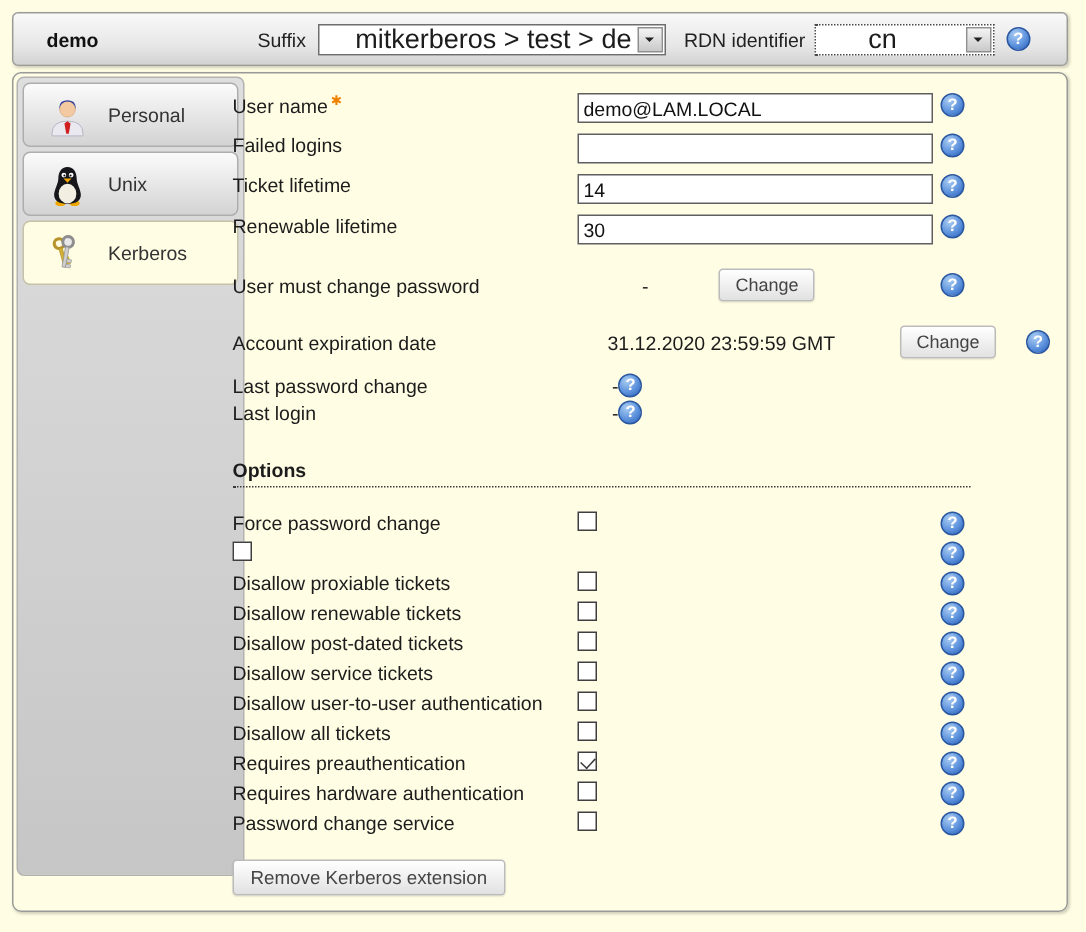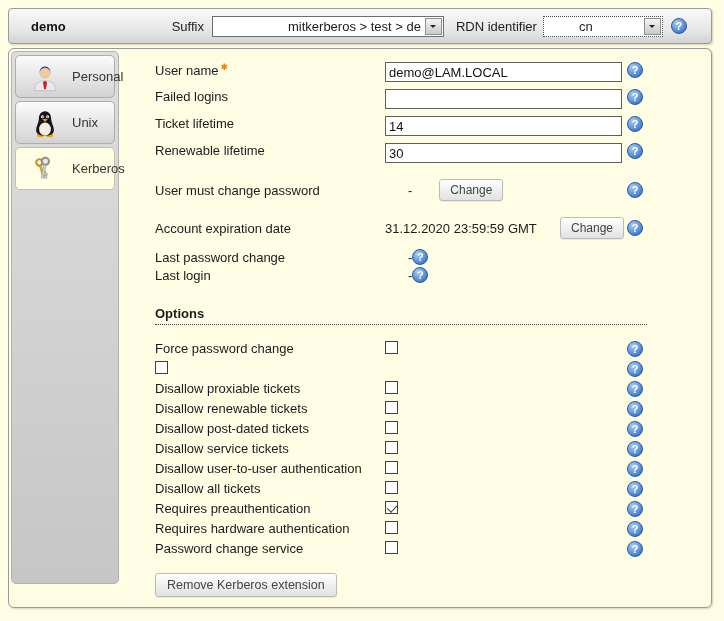--- a/index.html
+++ b/index.html
@@ -27,21 +27,21 @@
   .rdn-label { margin-left:12px; }
 
   .fakeselect {
     display:flex; align-items:center; box-sizing:border-box;
     background:#fff; border:1px solid #6e6e6e; height:21px; cursor:default;
   }
   .fakeselect.dotted { border:1px dotted #4a4a4a;padding-left:31px; }
   .suffix-select { width:232px; margin-left:8px; }
   .rdn-select { width:120px; margin-left:6px; }
   .fakeselect .txt {
-    flex:1; padding:0 4px; white-space:nowrap; overflow:hidden; font-size:13px;
+    flex:1; padding:0 4px; white-space:nowrap; overflow:hidden; font-size:18px;
   }
   .fakeselect .txt.right { text-align:right; }
   .arrowbtn {
     width:17px; height:17px; margin-right:1px; box-sizing:border-box;
     background:linear-gradient(#f4f4f4,#c9c9c9);
     border:1px solid #8f8f8f;
     display:flex; align-items:center; justify-content:center;
   }
   .arr { width:0; height:0; border:3.5px solid transparent; border-top-color:#222; margin-top:4px; }
 
@@ -58,21 +58,21 @@
 
   
   .mainframe {
     position:absolute; left:8px; top:48px; width:704px; height:560px;
     box-sizing:border-box; border:1px solid #9a9a9a; border-radius:6px;
     box-shadow:1px 1px 2px rgba(0,0,0,0.18);
   }
 
   
   .sidebar {
-    position:absolute; left:11px; top:51px; width:108px; height:533px;
+    position:absolute; left:11px; top:51px; width:152px; height:533px;
     box-sizing:border-box;
     background:linear-gradient(#dedede,#c6c6c6);
     border:1px solid #b2b2b2; border-radius:5px;
     padding:3px;
   }
   .tab {
     height:43px; box-sizing:border-box; margin-bottom:3px;
     background:linear-gradient(#fbfbfb,#d3d3d3);
     border:1px solid #adadad; border-radius:5px;
     display:flex; align-items:center; padding-left:13px; cursor:pointer;
@@ -86,21 +86,21 @@
   .frow { display:flex; align-items:flex-start; height:27px; }
   .flabel { width:230px; flex:none; }
   .req { color:#f08000; font-size:9px; vertical-align:super; margin-left:2px; }
   .tinput {
     width:237px; height:20px; box-sizing:border-box; flex:none;
     border:1px solid #5f5f5f; background:#fff; padding:1px 3px;
     font-family:inherit; font-size:13px; color:#111; border-radius:0;
   }
   .frow .help, .crow .help, .brow .help { margin-left:auto; margin-right:4px; }
 
-  .brow { display:flex; align-items:center; height:24px; }
+  .brow { display:flex; align-items:center; height:24px;gap:20px; }
   .dash { margin-left:23px; }
   .btn {
     background:linear-gradient(#ffffff,#e1e1e1);
     border:1px solid #bbb; border-radius:3px;
     font-family:inherit; font-size:12px; color:#444;
     padding:3px 10px; cursor:pointer;
     box-shadow:0 1px 1px rgba(0,0,0,0.08);
   }
   .pw-btn { margin-left:27px; }
   .exp-val { width:173px; flex:none; }

